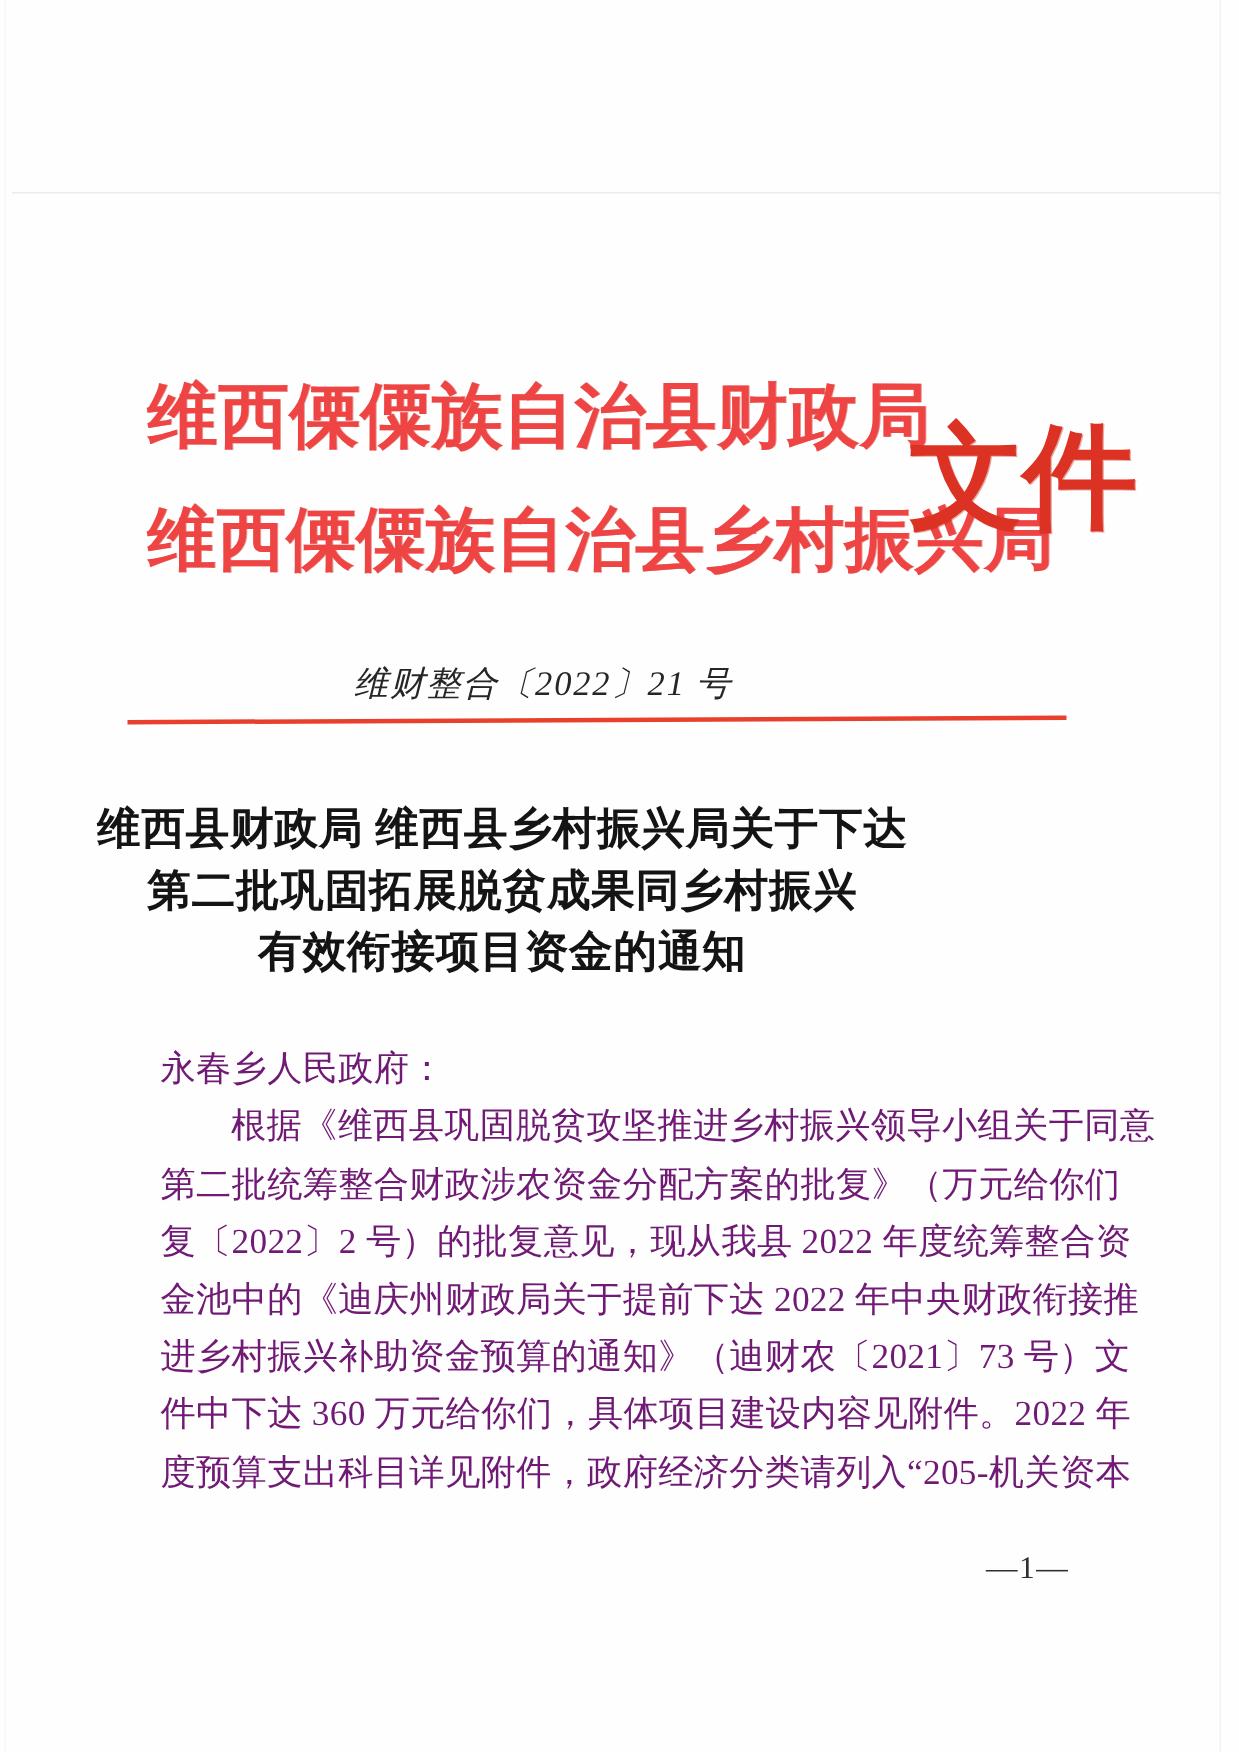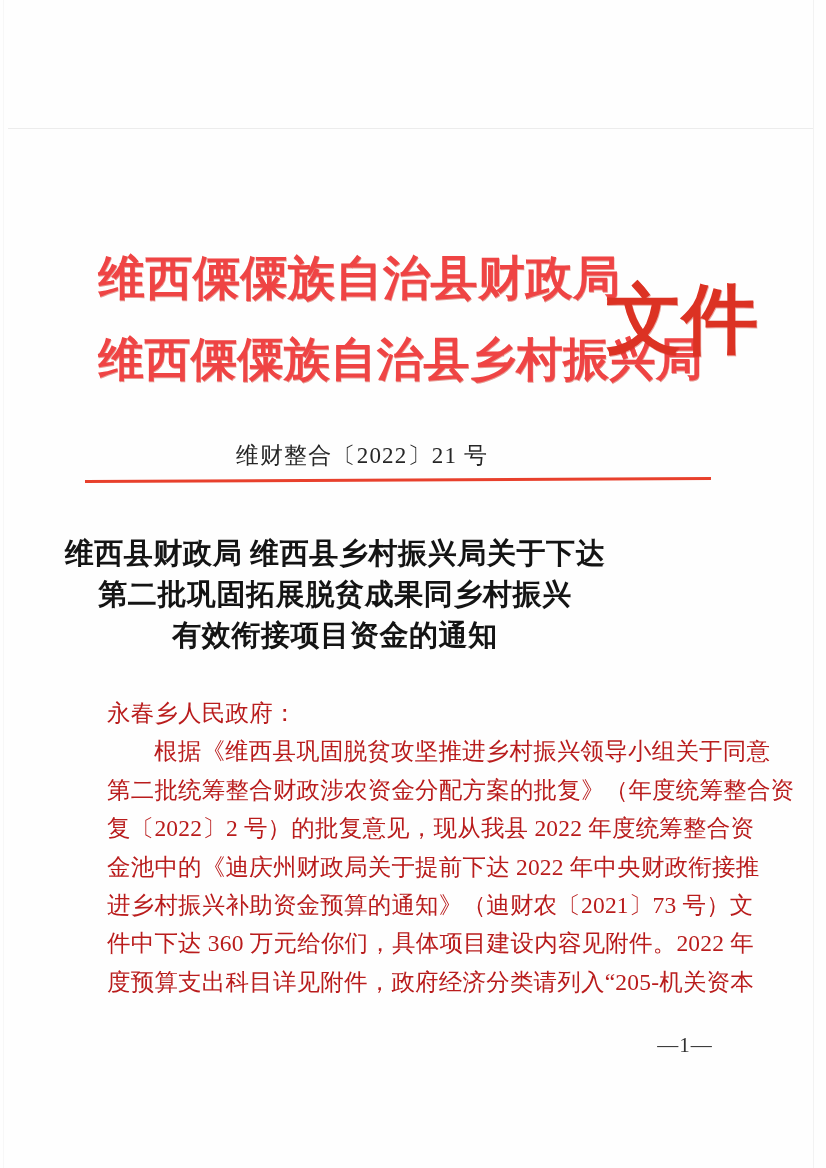--- a/index.html
+++ b/index.html
@@ -93,20 +93,21 @@
     position: absolute;
     left: 0;
     top: 441px;
     width: 724px;
     text-align: center;
     font-size: 23px;
     line-height: 30px;
     letter-spacing: 1.2px;
     color: #262626;
     white-space: nowrap;
+    font-style: italic;
   }
 
   
   .red-rule {
     position: absolute;
     left: 85px;
     top: 480px;
     width: 626px;
     height: 3.2px;
     background: #e8402c;
@@ -137,21 +138,21 @@
     position: absolute;
     left: 107px;
     top: 694px;
     width: 616px;
   }
   .body-line {
     font-size: 23.5px;
     line-height: 38.4px;
     height: 38.4px;
     letter-spacing: 0.2px;
-    color: #b91c1c;
+    color: #701a75;
     white-space: nowrap;
   }
   .body-line.indent { text-indent: 47px; }
 
   
   .page-number {
     position: absolute;
     left: 0;
     top: 1031px;
     width: 826px;
@@ -186,21 +187,21 @@
 
   <div class="title-block">
     <div class="title-line">维西县财政局 维西县乡村振兴局关于下达</div>
     <div class="title-line">第二批巩固拓展脱贫成果同乡村振兴</div>
     <div class="title-line">有效衔接项目资金的通知</div>
   </div>
 
   <div class="body-block">
     <div class="body-line">永春乡人民政府：</div>
     <div class="body-line indent">根据《维西县巩固脱贫攻坚推进乡村振兴领导小组关于同意</div>
-    <div class="body-line">第二批统筹整合财政涉农资金分配方案的批复》（年度统筹整合资</div>
+    <div class="body-line">第二批统筹整合财政涉农资金分配方案的批复》（万元给你们</div>
     <div class="body-line">复〔2022〕2 号）的批复意见，现从我县 2022 年度统筹整合资</div>
     <div class="body-line">金池中的《迪庆州财政局关于提前下达 2022 年中央财政衔接推</div>
     <div class="body-line">进乡村振兴补助资金预算的通知》（迪财农〔2021〕73 号）文</div>
     <div class="body-line">件中下达 360 万元给你们，具体项目建设内容见附件。2022 年</div>
     <div class="body-line">度预算支出科目详见附件，政府经济分类请列入“205-机关资本</div>
   </div>
 
   <div class="page-number">
     <span>—1—</span>
   </div>

